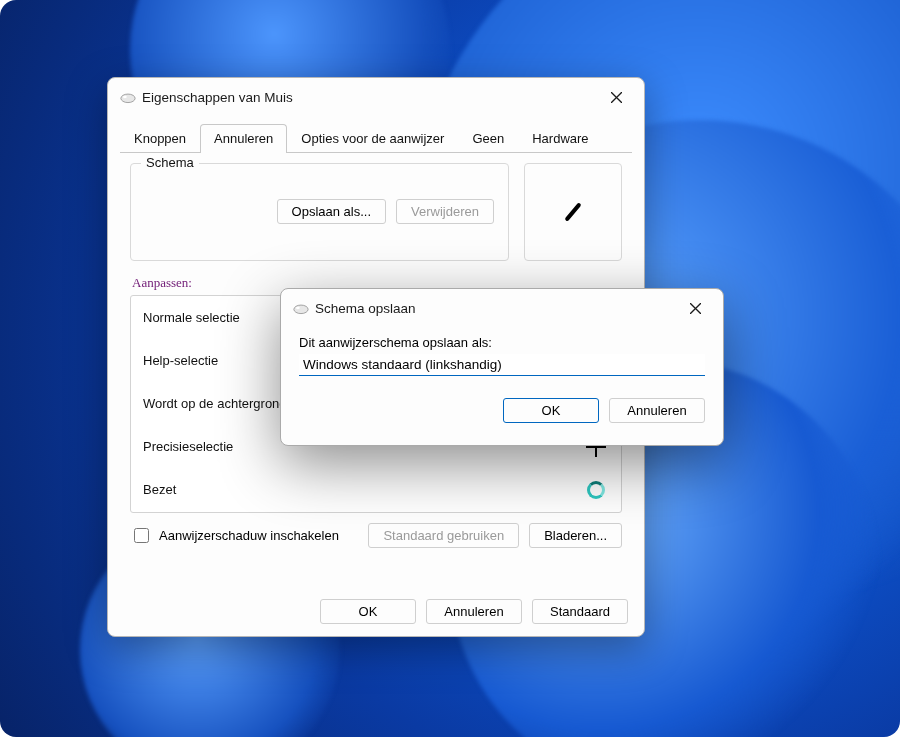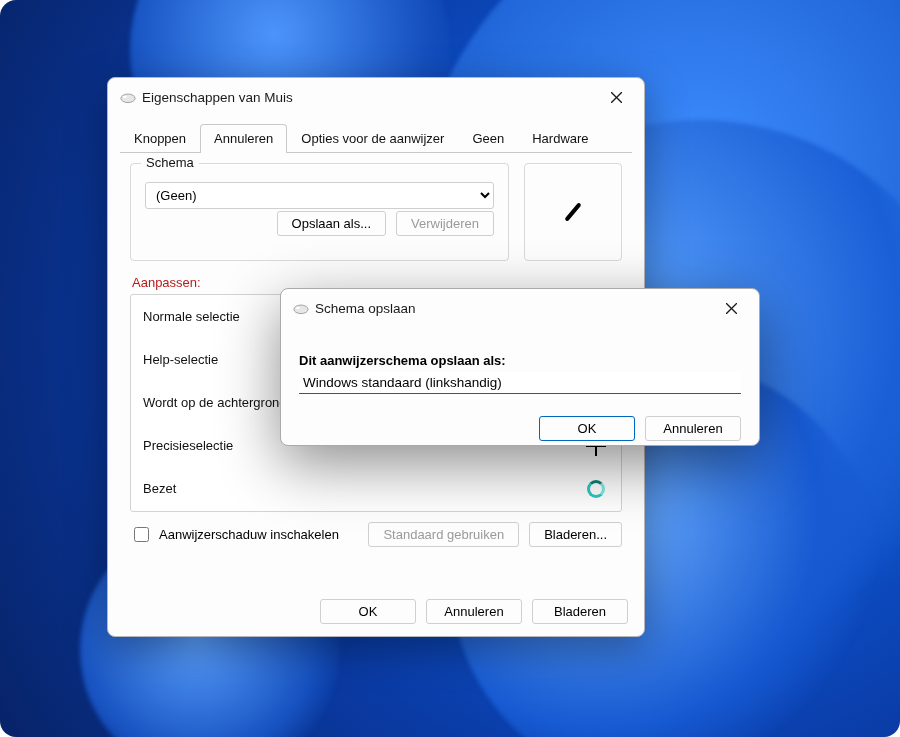--- a/index.html
+++ b/index.html
@@ -50,27 +50,27 @@
     position:absolute; top:-9px; left:10px; background:#fdfdfd; padding:0 5px;
     font-size:13px; color:#111;
   }
   .schema-row{ display:flex; gap:12px; }
   .schema-box{ flex:1; padding: 18px 14px 16px; }
   .preview-box{ width:98px; height:98px; margin-left:3px; }
   select.schema-select {
     width:100%; font-size:13px; padding:4px 6px; border:1px solid #cfcfcf; border-radius:3px;
     background:#fff;
   }
-  .schema-buttons{ display:flex; gap:10px; justify-content:flex-end; margin-top:2px;}
+  .schema-buttons{ display:flex; gap:10px; justify-content:flex-end; margin-top:17px;}
   .btn {
     font-size:13px; padding: 4px 14px; border:1px solid #cfcfcf; border-radius:3px;
     background:#fdfdfd; cursor:pointer; min-width:86px;
   }
   .btn:disabled, .btn.disabled { color:#9a9a9a; cursor:default; }
-  .label-sm{ font-size:13px; color:#b91c1c; margin:14px 0 4px 2px; }
+  .label-sm{ font-size:13px; color:#701a75; margin:14px 0 4px 2px;font-family:Liberation Serif, serif; }
 
   .customize-list{
     border:1px solid #d3d3d3; border-radius:3px; height:218px; overflow:hidden;
     background:#fff; margin-top:2px;
   }
   .c-item{
     display:flex; align-items:center; justify-content:space-between;
     padding: 0 12px; height:43px; font-size:13px; color:#111;
   }
   .c-item + .c-item { }
@@ -79,26 +79,26 @@
   .actions-row{ display:flex; align-items:center; gap:10px; margin-top:10px; }
   .checkbox{ display:flex; align-items:center; gap:7px; font-size:13px; }
   .checkbox input{ width:15px; height:15px; }
   .spacer{ flex:1; }
   .bottom-buttons{
     display:flex; gap:10px; justify-content:flex-end; padding: 12px 16px;
     border-top: 0px solid transparent;
     position:absolute; right:0; left:0; bottom:0;
   }
   .modal {
-    position:absolute; left:280px; top:288px; width:480px; height:158px;
+    position:absolute; left:280px; top:288px; width:444px; height:158px;
     background:#fdfdfd; border:1px solid #aaa; border-radius:8px;
     box-shadow: 0 18px 60px rgba(0,0,0,0.45);
   }
   .modal .body{ padding: 6px 18px 12px; }
-  .modal .prompt{ font-size:13px; margin: 20px 0 4px; font-weight: bold; }
+  .modal .prompt{ font-size:13px; margin: 2px 0 4px; }
   .modal input[type=text]{
     width:100%; font-size:13.5px; padding: 3px 4px;
     border:none; border-bottom:1px solid #0067c0; outline:none; background:#fff;
   }
   .modal .btn-row{ display:flex; gap:10px; justify-content:flex-end; margin-top:22px; }
   .modal .btn.primary{ border-color:#0067c0; }
 
   .mouse-icon{ width:16px; height:11px; display:inline-block; margin-right:6px; }
 
   .preview-cursor{
@@ -147,23 +147,20 @@
       <button class="tab active">Annuleren</button>
       <button class="tab">Opties voor de aanwijzer</button>
       <button class="tab">Geen</button>
       <button class="tab">Hardware</button>
     </div>
 
     <div class="tab-body">
       <div class="schema-row">
         <div class="fieldset schema-box">
           <span class="legend">Schema</span>
-          <select class="schema-select">
-            <option>(Geen)</option>
-          </select>
           <div class="schema-buttons">
             <button class="btn">Opslaan als...</button>
             <button class="btn disabled" disabled="">Verwijderen</button>
           </div>
         </div>
         <div class="fieldset preview-box" style="position:relative">
           <span class="preview-cursor"></span>
         </div>
       </div>
 
@@ -202,21 +199,21 @@
         </label>
         <span class="spacer"></span>
         <button class="btn disabled" disabled="">Standaard gebruiken</button>
         <button class="btn">Bladeren...</button>
       </div>
     </div>
 
     <div class="bottom-buttons">
       <button class="btn" style="min-width:96px">OK</button>
       <button class="btn" style="min-width:96px">Annuleren</button>
-      <button class="btn" style="min-width:96px">Bladeren</button>
+      <button class="btn" style="min-width:96px">Standaard</button>
     </div>
   </div>
 
   <div class="modal">
     <div class="titlebar">
       <span class="mouse-icon">
         <svg viewBox="0 0 18 12">
             <ellipse cx="9" cy="6" rx="8" ry="4.8" fill="#e7e7e7" stroke="#9a9a9a" stroke-width="1"></ellipse>
             <ellipse cx="5.5" cy="4.5" rx="2.2" ry="1.3" fill="#fff"></ellipse>
           </svg>

